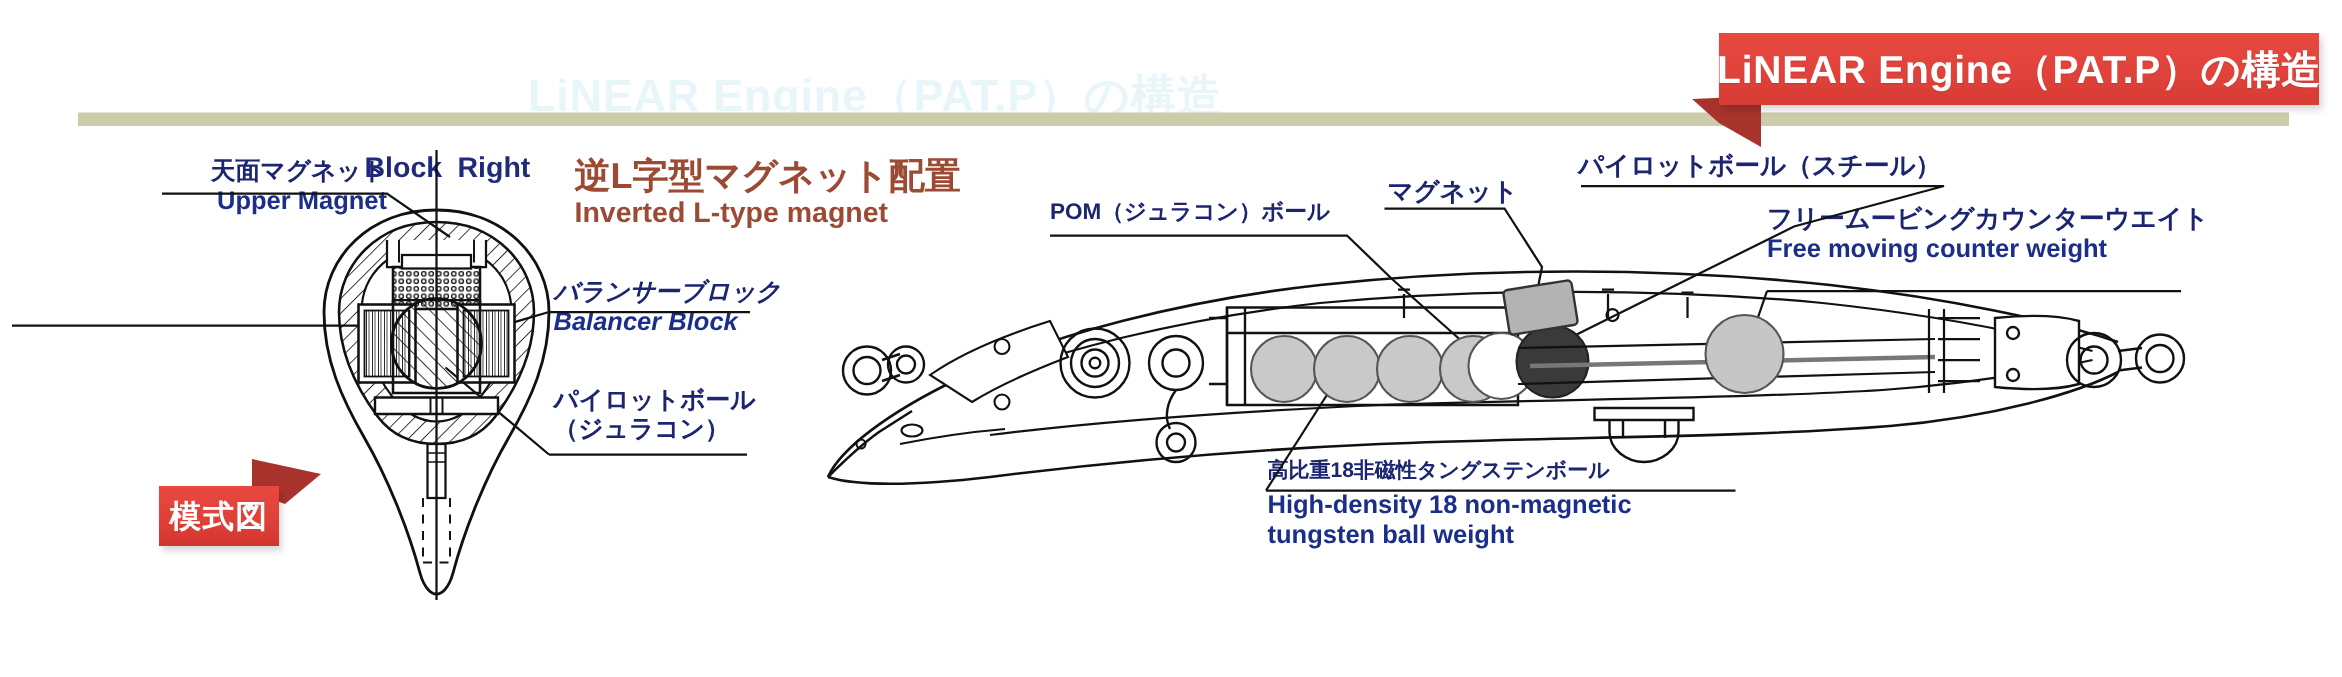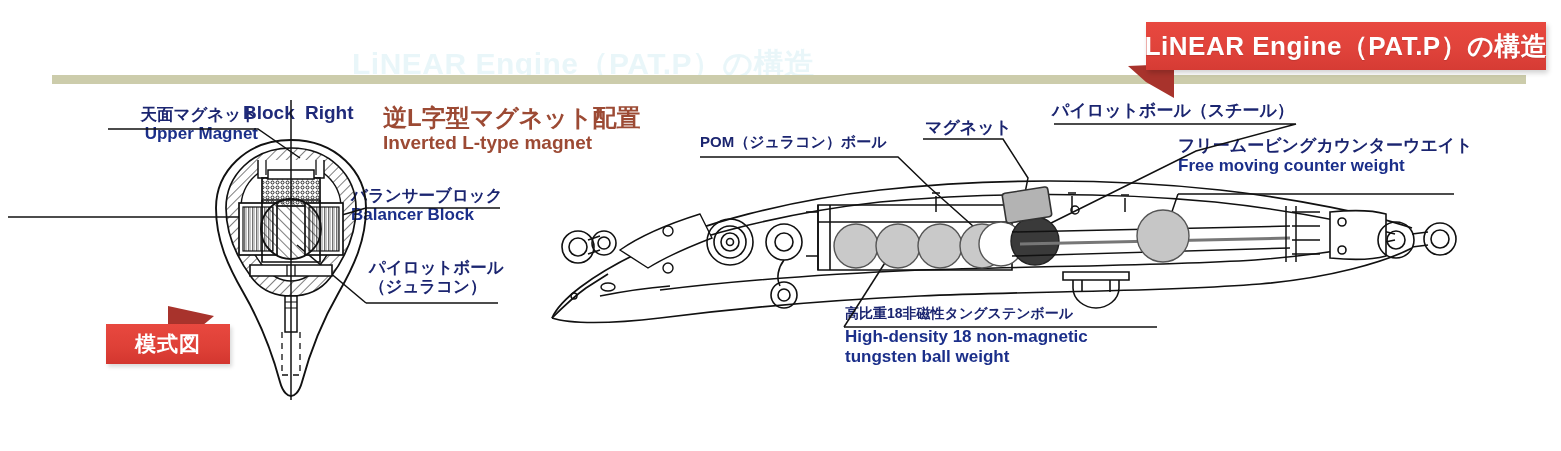--- a/index.html
+++ b/index.html
@@ -42,21 +42,21 @@
   }
   .banner-main .txt{
     color:#ffffff;font-size:26px;font-weight:bold;
     letter-spacing:.5px;white-space:nowrap;
     text-shadow:0 1px 1px rgba(0,0,0,.12);
   }
 
   
   .badge-wrap{left:106px;top:306px;width:120px;height:68px;}
   .badge-main{
-    left:0px;top:18px;width:124px;height:40px;
+    left:0px;top:18px;width:80px;height:40px;
     background:linear-gradient(180deg,#e8483f 0%,#de4037 60%,#d3362f 100%);
     display:flex;align-items:center;justify-content:center;
     box-shadow:2px 3px 4px rgba(0,0,0,0.15);
   }
   .badge-main .txt{
     color:#ffffff;font-size:21px;font-weight:bold;letter-spacing:1px;
   }
 
   
   .lbl{color:#1f2a7a;font-weight:bold;white-space:nowrap;line-height:1.18;}
@@ -102,21 +102,21 @@
 
 
   <div class="abs lbl lr" style="left:243px;top:102px;">Block</div>
   <div class="abs lbl lr" style="left:305px;top:102px;">Right</div>
 
   <div class="abs lbl accent" style="left:383px;top:104px;">
     <span class="jp">逆L字型マグネット配置</span>
     <span class="en">Inverted L-type magnet</span>
   </div>
 
-  <div class="abs lbl" style="left:351px;top:186px;">
+  <div class="abs lbl" style="left:369px;top:186px;font-style:italic;">
     <span class="jp">バランサーブロック</span>
     <span class="en">Balancer Block</span>
   </div>
 
   <div class="abs lbl" style="left:369px;top:258px;">
     <span class="jp">パイロットボール</span>
     <span class="jp">（ジュラコン）</span>
   </div>
 
   <div class="abs lbl" style="left:700px;top:133px;">

